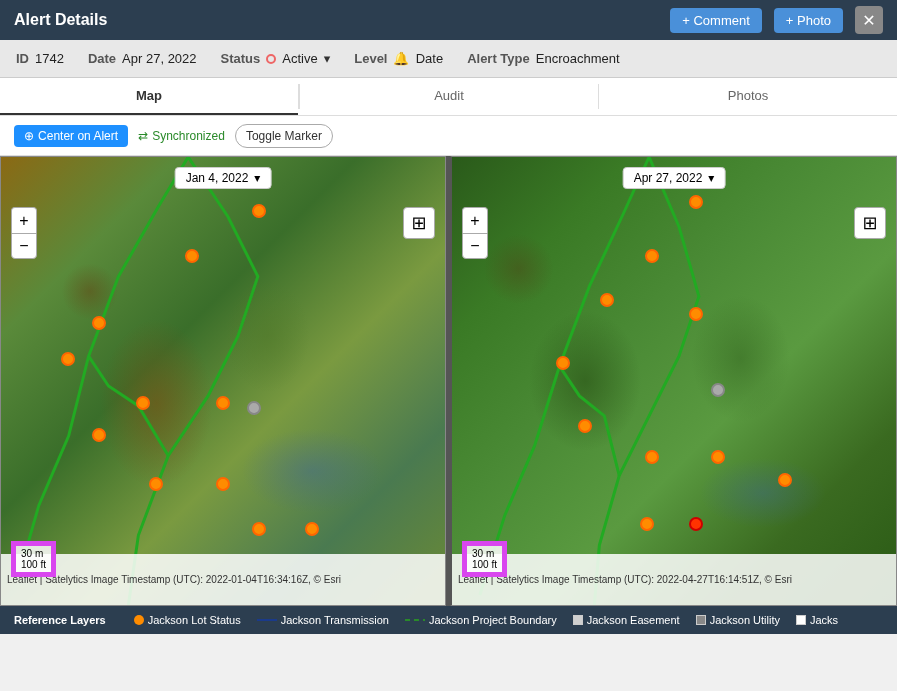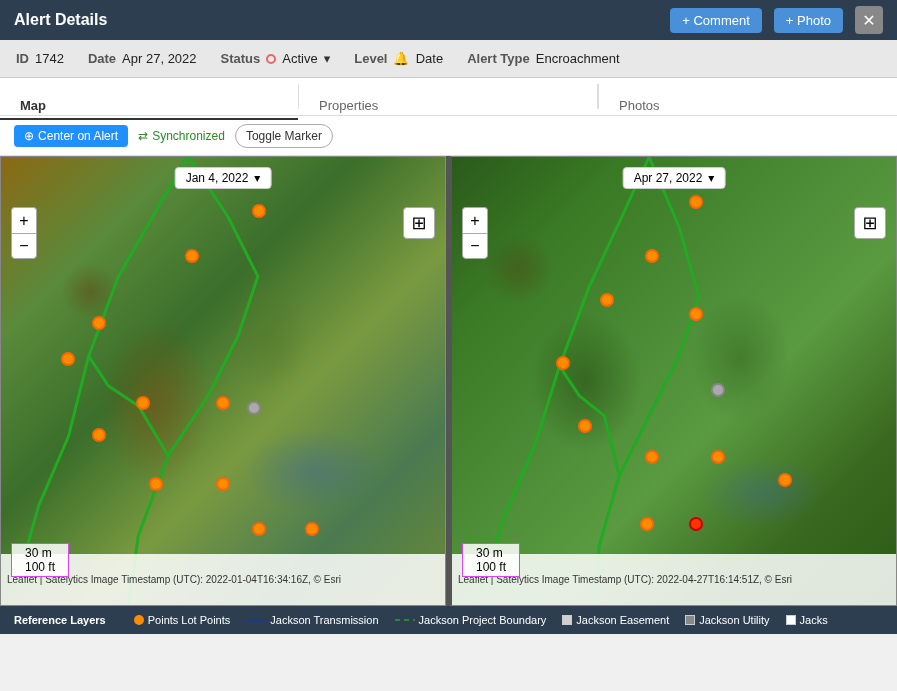--- a/index.html
+++ b/index.html
@@ -56,21 +56,22 @@
 
     
     .tabs {
       display: flex;
       background: white;
       border-bottom: 1px solid #ddd;
       height: 38px;
     }
     .tab {
       flex: 1;
-      padding: 20px;
+      text-align: center;
+      padding: 10px;
       cursor: pointer;
       color: #666;
       border-bottom: 2px solid transparent;
       font-size: 13px;
     }
     .tab.active {
       color: #333;
       border-bottom: 2px solid #333;
       font-weight: 600;
     }
@@ -204,23 +205,23 @@
     }
     .zoom-btn:first-child { border-radius: 4px 4px 0 0; border-bottom: none; }
     .zoom-btn:last-child { border-radius: 0 0 4px 4px; }
 
     .scale-box {
       position: absolute;
       bottom: 28px;
       left: 10px;
       z-index: 10;
       background: rgba(255,255,255,0.85);
-      border: 1px solid #d946ef;
-      padding: 2px 13px;
-      font-size: 12px;
+      border: 5px solid #d946ef;
+      padding: 2px 5px;
+      font-size: 10px;
     }
 
     .layers-btn {
       position: absolute;
       top: 50px;
       right: 10px;
       z-index: 10;
       background: white;
       border: 1px solid #aaa;
       border-radius: 4px;
@@ -316,22 +317,22 @@
   </div>
   <div class="meta-item">
     <span class="meta-label">Alert Type</span>
     <span class="meta-value">Encroachment</span>
   </div>
 </div>
 
 <div class="tabs">
   <div class="tab active">Map</div>
   <div class="tab-divider"></div>
-  <div class="tab">Properties</div>
   <div class="tab-divider"></div>
+  <div class="tab">Audit</div>
   <div class="tab-divider"></div>
   <div class="tab">Photos</div>
 </div>
 
 <div class="toolbar">
   <button class="btn-center">
     <span>⊕</span>
     <span>Center on Alert</span>
   </button>
   <button class="btn-sync">
@@ -433,21 +434,21 @@
     <div class="map-attribution">
       <span>Leaflet | Satelytics Image Timestamp (UTC): 2022-04-27T16:14:51Z, © Esri</span>
     </div>
   </div>
 </div>
 
 <div class="ref-layers">
   <span class="ref-label">Reference Layers</span>
   <div class="ref-item">
     <span class="ref-dot" style="background:#ff8c00;"></span>
-    <span>Points Lot Points</span>
+    <span>Jackson Lot Status</span>
   </div>
   <div class="ref-item">
     <span class="ref-line" style="background:#1a3a8a;"></span>
     <span>Jackson Transmission</span>
   </div>
   <div class="ref-item">
     <span class="ref-line" style="background:repeating-linear-gradient(90deg,#2a8a2a 0,#2a8a2a 5px,transparent 5px,transparent 9px); height:2px;"></span>
     <span>Jackson Project Boundary</span>
   </div>
   <div class="ref-item">

